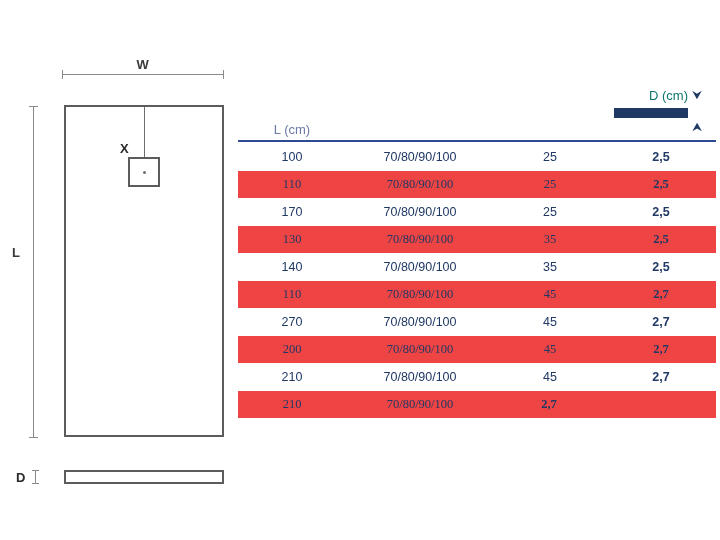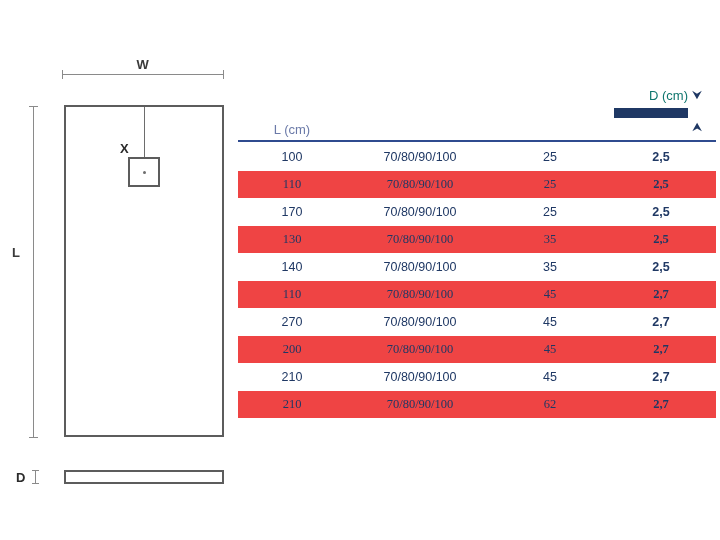--- a/index.html
+++ b/index.html
@@ -360,19 +360,18 @@
         </div>
         <div class="row">
           <div class="cell col-l">210</div>
           <div class="cell col-w">70/80/90/100</div>
           <div class="cell col-x">45</div>
           <div class="cell col-d">2,7</div>
         </div>
         <div class="row zebra">
           <div class="cell col-l">210</div>
           <div class="cell col-w">70/80/90/100</div>
-          <div class="cell col-x">62</div>
           <div class="cell col-d">2,7</div>
         </div>
       </div>
   </div>
 
 </div>
 
 </body></html>

